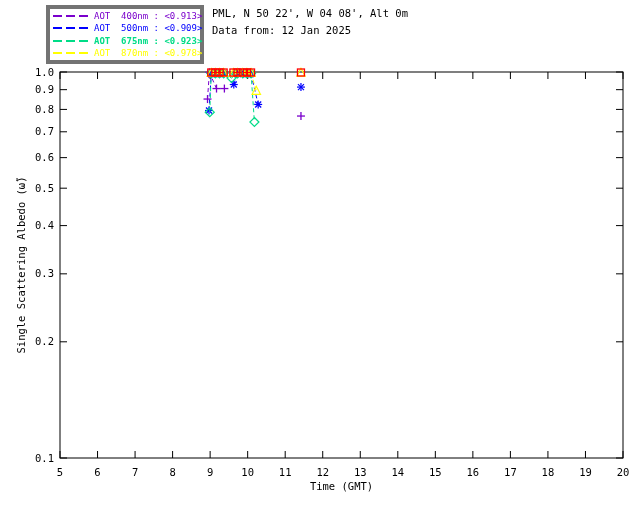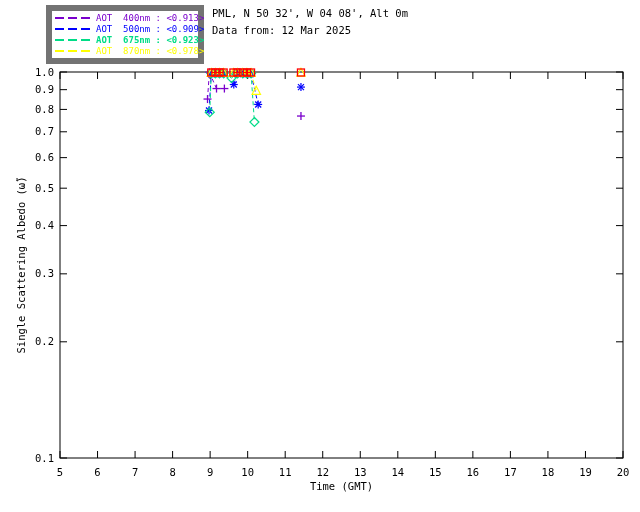--- a/index.html
+++ b/index.html
@@ -1,18 +1,18 @@
 <!DOCTYPE html>
 <html><head>
 <meta charset="utf-8">
 <style>
   html,body{margin:0;padding:0;background:#fff;}
   .screen{position:relative;width:640px;height:512px;background:#ffffff;overflow:hidden;
           font-family:"DejaVu Sans Mono",monospace;}
-  .legend-box{position:absolute;left:46px;top:5px;width:158px;height:59px;border:6px solid #737373;
+  .legend-box{position:absolute;left:46px;top:5px;width:158px;height:59px;border:4px solid #737373;
               box-sizing:border-box;display:flex;flex-direction:column;justify-content:space-around;
               padding:1px 0 1px 3px;background:#fff;}
   .legend-row{display:flex;align-items:center;height:11px;}
   .legend-dash{width:36px;height:2px;margin-right:5px;flex:0 0 auto;}
   .legend-text{font-size:9px;white-space:pre;letter-spacing:0;}
   .hdr{position:absolute;font-size:10.5px;color:#000;white-space:pre;}
   .hdr-site{left:212px;top:7px;}
   .hdr-date{left:212px;top:24px;}
   svg.chart{position:absolute;left:0;top:0;}
 </style>
@@ -246,16 +246,16 @@
     <div class="legend-row">
       <span class="legend-dash" style="background-image: repeating-linear-gradient(90deg, rgb(0, 220, 135) 0px, rgb(0, 220, 135) 9px, transparent 9px, transparent 13px); background-size: 100% 2px;"></span>
       <span class="legend-text" style="color: rgb(0, 220, 135); font-weight: bold;">AOT  675nm : &lt;0.923&gt;</span>
     </div>
     <div class="legend-row">
       <span class="legend-dash" style="background-image: repeating-linear-gradient(90deg, rgb(255, 255, 0) 0px, rgb(255, 255, 0) 9px, transparent 9px, transparent 13px); background-size: 100% 2px;"></span>
       <span class="legend-text" style="color: rgb(255, 255, 0);">AOT  870nm : &lt;0.978&gt;</span>
     </div>
   </div>
 
-  <div class="hdr hdr-site">PML, N 50 32', W 04 08', Alt 0m</div>
-  <div class="hdr hdr-date">Data from: 12 Mar 2025</div>
+  <div class="hdr hdr-site">PML, N 50 22', W 04 08', Alt 0m</div>
+  <div class="hdr hdr-date">Data from: 12 Jan 2025</div>
 
 </div>
 
 </body></html>

